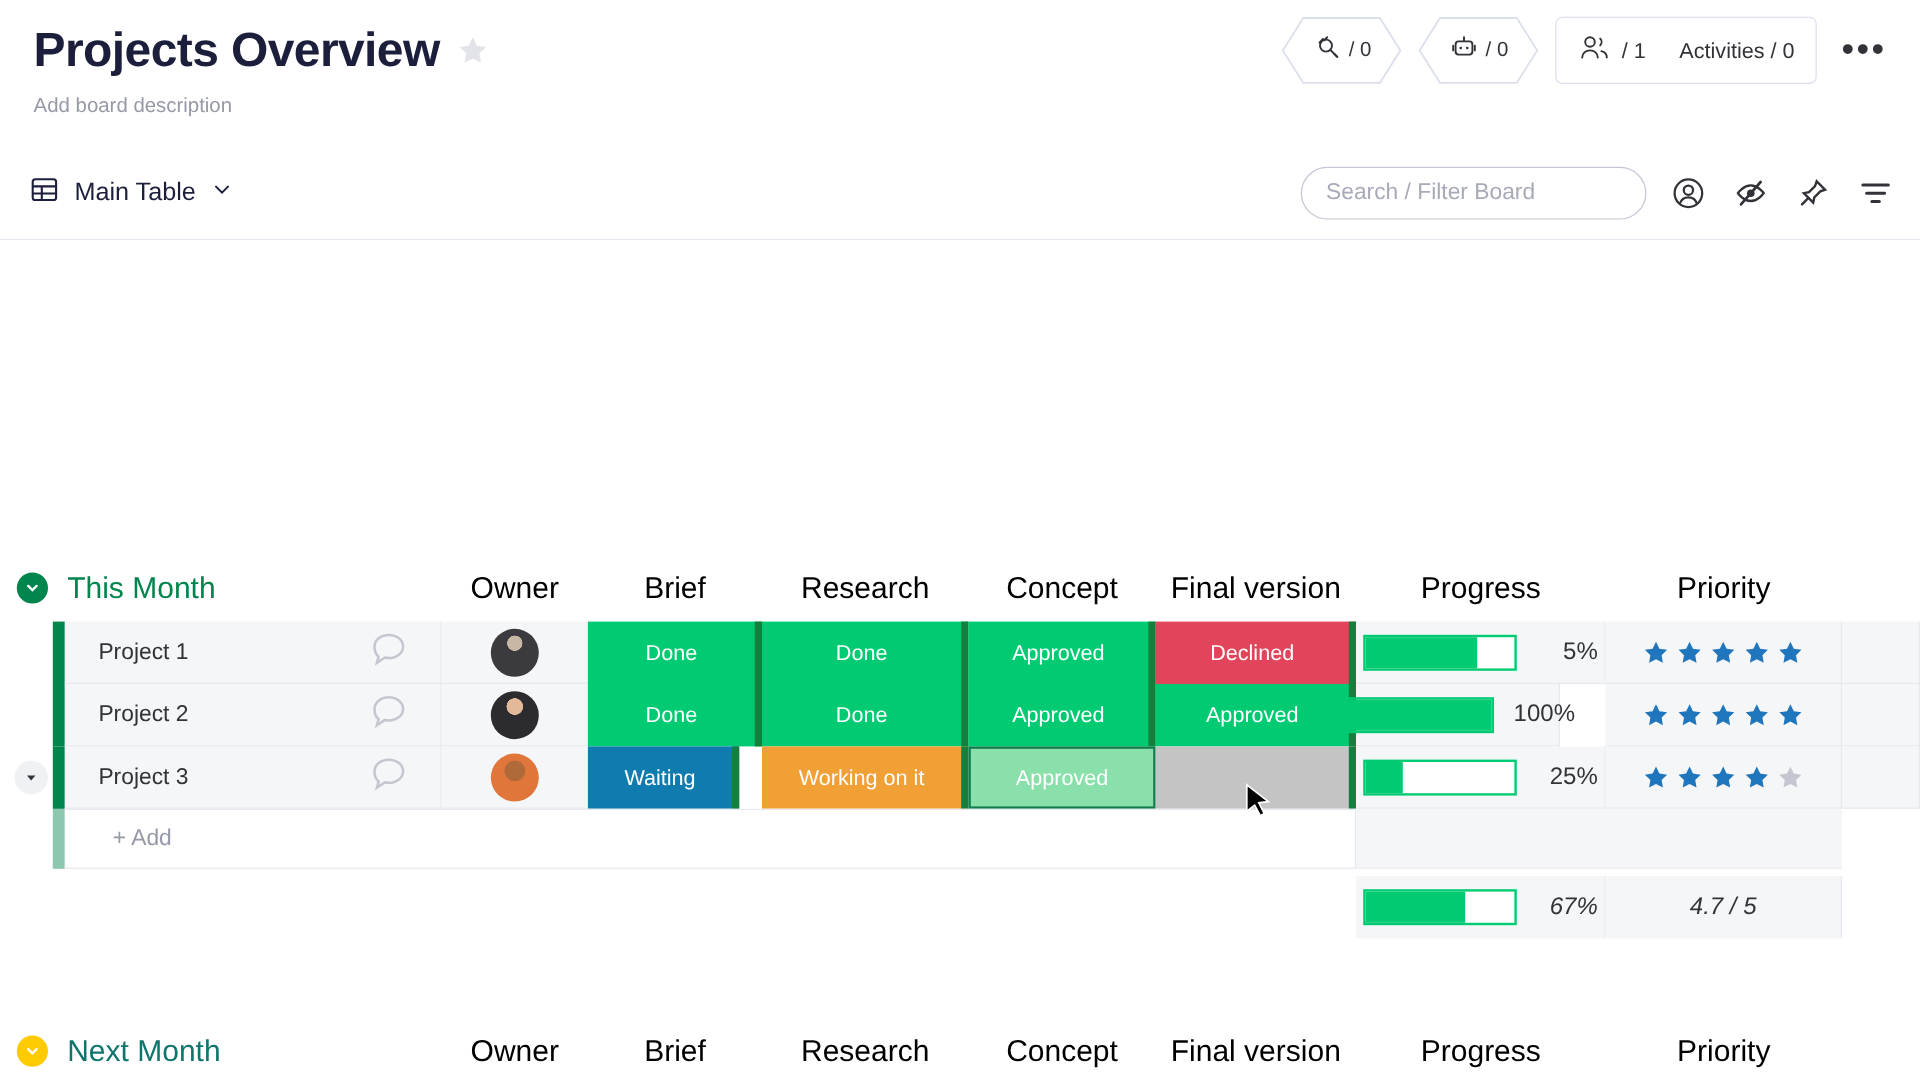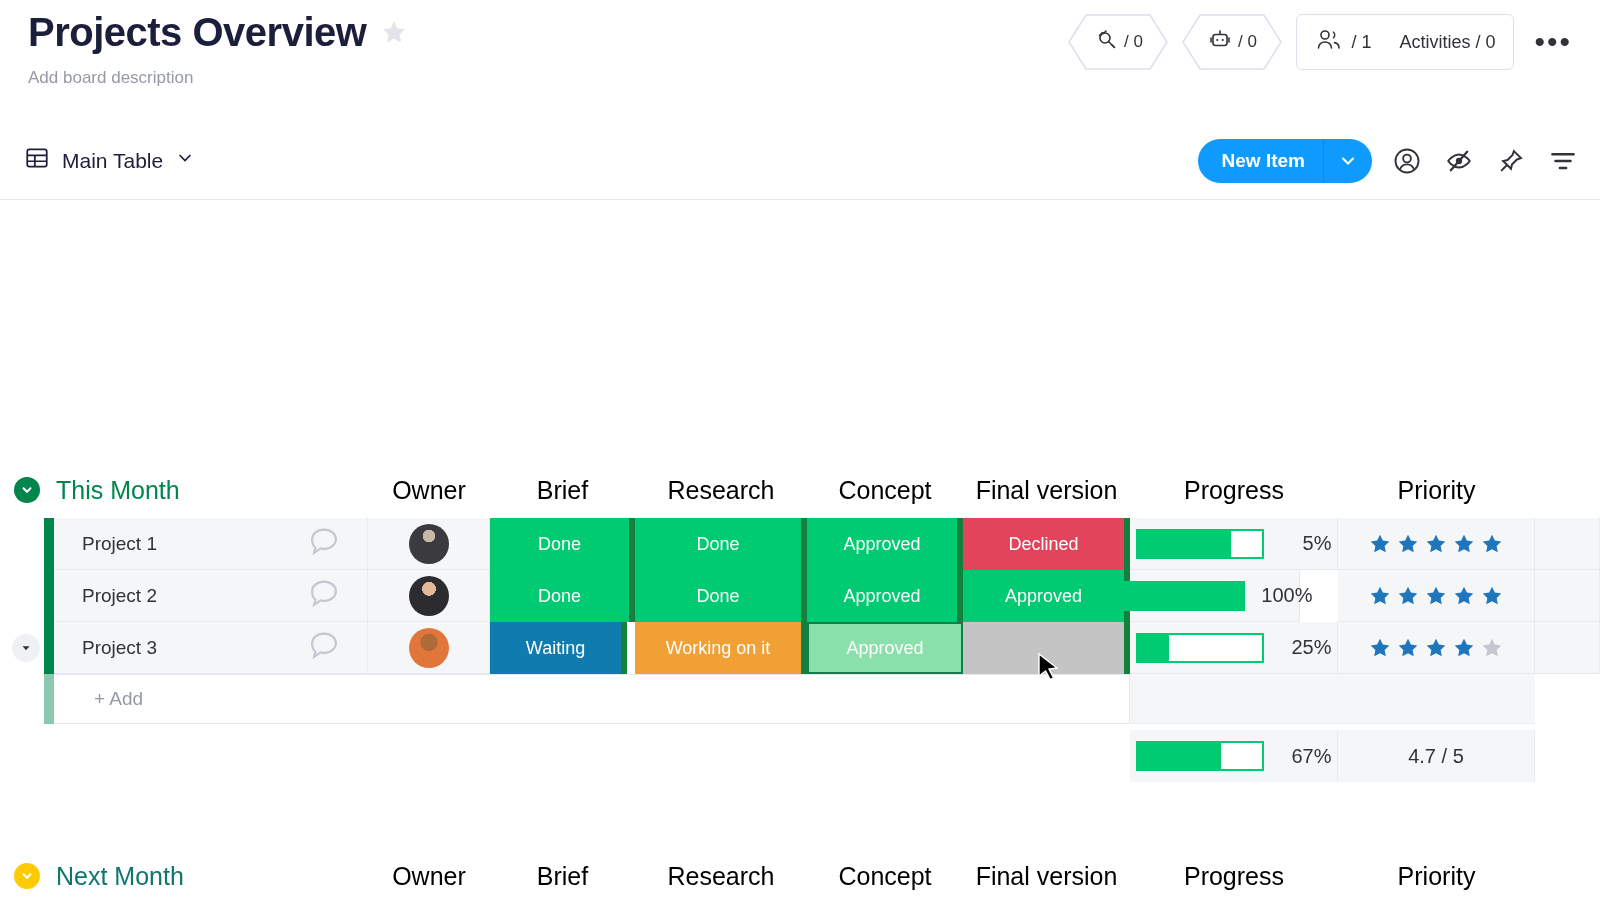--- a/index.html
+++ b/index.html
@@ -5,21 +5,21 @@
   * { box-sizing: border-box; margin: 0; padding: 0; }
   html, body {
     width: 1600px; height: 900px;
     background: #ffffff;
     font-family: "Liberation Sans", sans-serif;
     color: #323338;
     overflow: hidden;
   }
 
   
-  .board-header { position: relative; padding: 10px 0 0 28px; height: 122px; }
+  .board-header { position: relative; padding: 20px 0 0 28px; height: 122px; }
   .title-row { display: flex; align-items: center; gap: 14px; }
   .board-title { font-size: 40px; font-weight: 700; letter-spacing: -0.5px; color: #1c1f3b; line-height: 1.1; }
   .star-icon { width: 28px; height: 28px; display: block; }
   .board-desc { font-size: 17px; color: #9699a6; margin-top: 14px; }
 
   .header-right { position: absolute; right: 22px; top: 14px; display: flex; align-items: center; gap: 14px; }
   .hex-badge {
     width: 100px; height: 56px; display: flex; align-items: center; justify-content: center;
     gap: 5px; position: relative; color: #323338; font-size: 17px;
   }
@@ -89,21 +89,21 @@
   .add-bar { position: absolute; left: 44px; top: 0; width: 10px; height: 100%; }
   .add-cell {
     position: absolute; left: 54px; top: 0; height: 50px; display: flex; align-items: center;
     padding-left: 40px; font-size: 19px; color: #9699a6; background: #fff;
     border: 1px solid #e6e9ef; border-left: none; cursor: pointer;
   }
 
   .summary-row { position: relative; height: 52px; }
   .summary-cell {
     position: absolute; top: 0; height: 52px; display: flex; align-items: center; justify-content: center;
-    background: #f5f6f8; border-right: 1px solid #e6e9ef; font-size: 20px;
+    background: #f5f6f8; border-right: 1px solid #e6e9ef; font-size: 20px; font-style: italic;
   }
   .spacer-strip { position: absolute; height: 52px; background: #f5f6f8; border-bottom: 1px solid #eceef4; }
 
   .row-expand {
     position: absolute; left: 12px; top: 50%; transform: translateY(-50%);
     width: 28px; height: 28px; border-radius: 50%; background: #f0f1f4;
     display: flex; align-items: center; justify-content: center; cursor: pointer;
   }
   .cursor-arrow { position: absolute; pointer-events: none; }
 </style>
@@ -188,29 +188,24 @@
     </span>
     <span>Main Table</span>
     <span>
       <svg width="20" height="20" viewBox="0 0 24 24" fill="none" stroke="#1c1f3b" stroke-width="2" stroke-linecap="round">
           <path d="M6 9l6 6 6-6"></path>
         </svg>
     </span>
   </div>
 
   <div class="toolbar-right">
-    <div class="new-item-btn">
-      <div class="new-item-main">New Item</div>
-      <div class="new-item-arrow">
-        <svg width="20" height="20" viewBox="0 0 24 24" fill="none" stroke="#fff" stroke-width="2.4" stroke-linecap="round">
-            <path d="M6 9l6 6 6-6"></path>
-          </svg>
-      </div>
-    </div>
-
+
+    <div class="search-box">
+      <span>Search / Filter Board</span>
+    </div>
 
     <div class="icon-btn">
       <svg width="30" height="30" viewBox="0 0 24 24" fill="none" stroke="#323338" stroke-width="1.5">
         <circle cx="12" cy="12" r="9.2"></circle>
           <circle cx="12" cy="10" r="3.1"></circle>
           <path d="M6.3 19c.8-2.8 3.1-4.3 5.7-4.3s4.9 1.5 5.7 4.3"></path>
       </svg>
     </div>
 
     <div class="icon-btn">
@@ -367,21 +362,21 @@
           <div class="row-bar" style="background:#00854d"></div>
           <div class="cell cell-name" style="left:54px;width:314px;">
             <span>Project 3</span>
             <span class="chat-icon"><svg width="34" height="34" viewBox="0 0 24 24" fill="none" stroke="#c5c7d0" stroke-width="1.5">
                 <path d="M12 3.6c4.7 0 8.4 3 8.4 6.8s-3.7 6.8-8.4 6.8c-.8 0-1.6-.1-2.3-.3L5 20l1-3.6C4.3 15.1 3.6 13.3 3.6 10.4 3.6 6.6 7.3 3.6 12 3.6z"></path>
               </svg></span>
           </div>
           <div class="cell cell-owner" style="left:368px;width:122px;">
             <div class="avatar" style="background:radial-gradient(circle at 50% 36%, #b06a3a 0 26%, #e0763a 27% 100%)"></div>
           </div>
-          <div class="cell status-cell" style="left:490px;width:137px;background:#0f7bae;">
+          <div class="cell status-cell" style="left:490px;width:126px;background:#0f7bae;">
             <span>Waiting</span>
           </div>
           <div class="cell status-cell" style="left:635px;width:172px;background:#f0a034;">
             <span>Working on it</span>
           </div>
           <div class="cell status-cell" style="left:807px;width:156px;background:#89e0ab;border:2px solid #0f7d4d;">
             <span>Approved</span>
           </div>
           <div class="cell status-cell" style="left:963px;width:167px;background:#c4c4c4;">
             <span></span>

